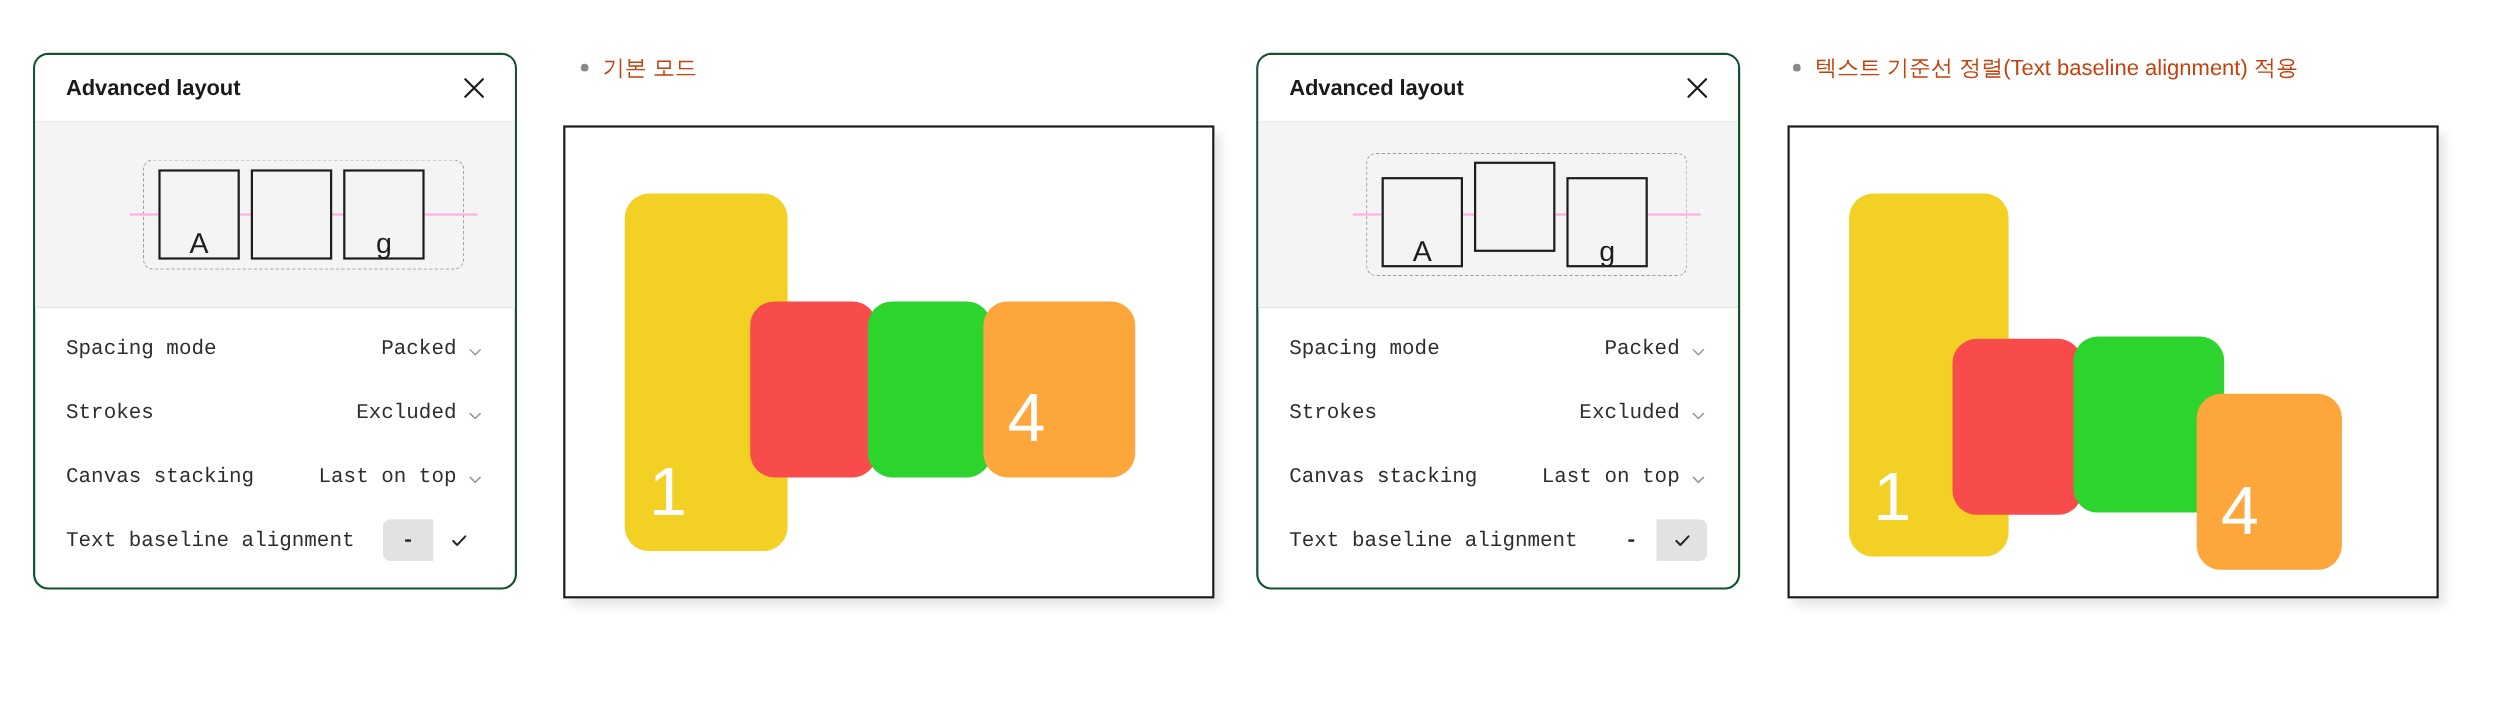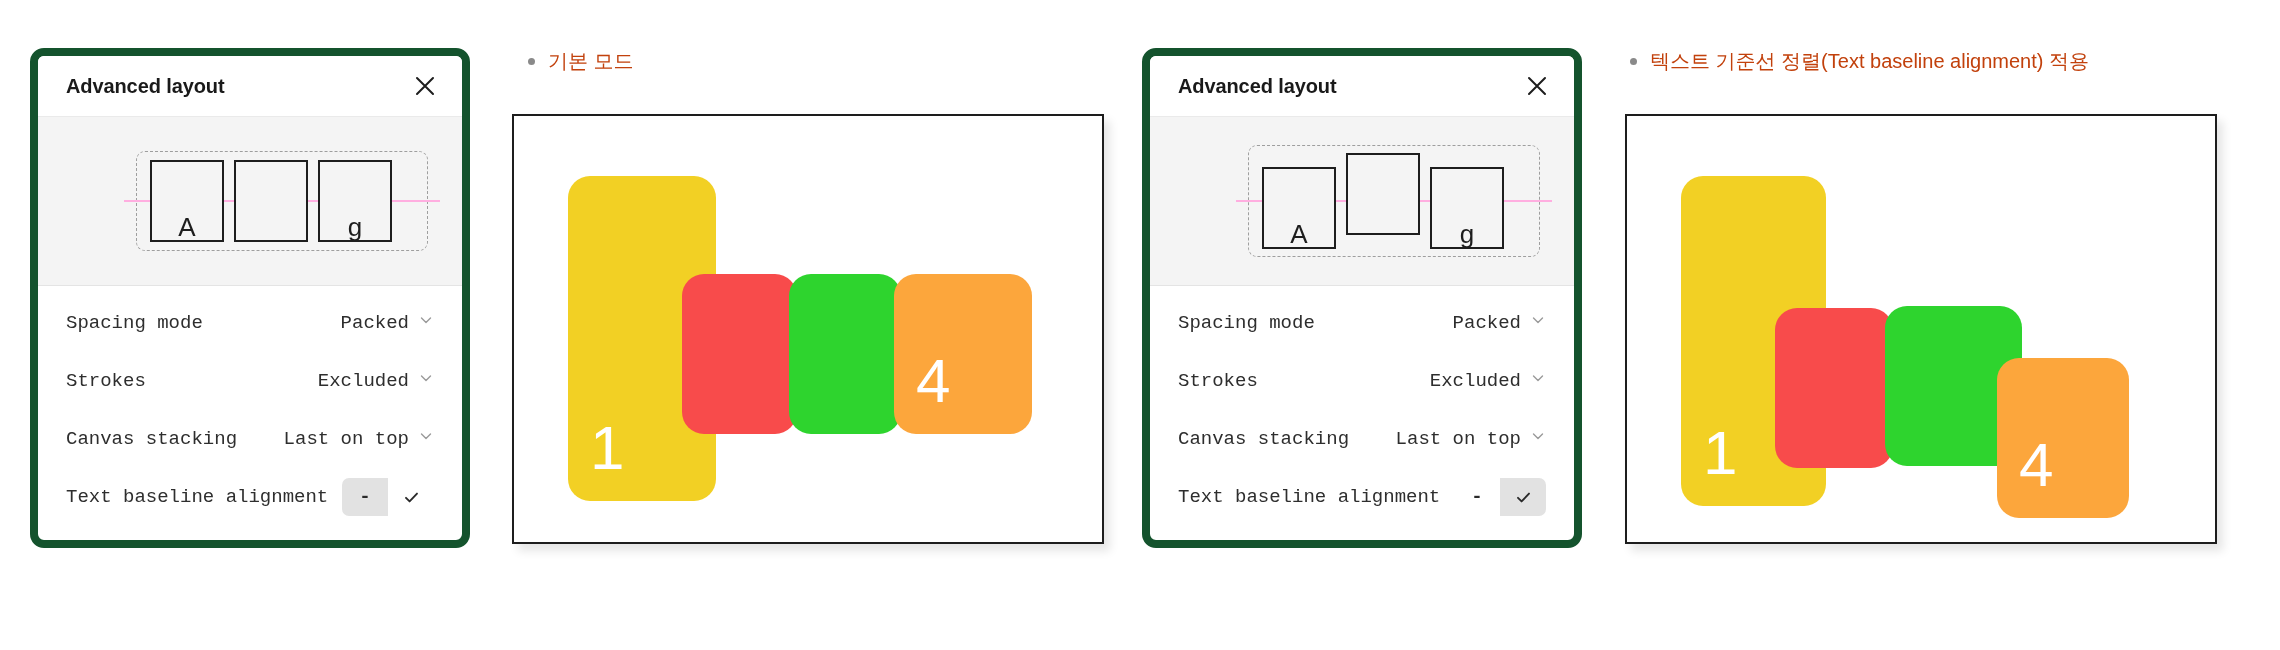--- a/index.html
+++ b/index.html
@@ -9,21 +9,21 @@
     font-family:"Liberation Sans","DejaVu Sans",sans-serif;
     overflow:hidden;
     position:relative;
   }
 
   
   .panel{
     position:absolute;
     width:440px;
     background:#ffffff;
-    border:8px solid #14532d;
+    border:2px solid #14532d;
     border-radius:14px;
     box-sizing:border-box;
     overflow:hidden;
   }
   .panel-header{
     height:60px;
     display:flex;
     align-items:center;
     justify-content:space-between;
     padding:0 24px 0 28px;
@@ -88,21 +88,21 @@
     justify-content:space-between;
     padding:0 28px;
     box-sizing:border-box;
   }
   .row-label{
     font-size:19px;
     color:#2e2e2e;
   }
   .row-value{
     display:flex;
-    align-items:flex-start;
+    align-items:flex-end;
     gap:9px;
     font-size:19px;
     color:#2e2e2e;
     cursor:pointer;
   }
   .chev{display:block;}
 
   
   .seg{
     display:flex;

